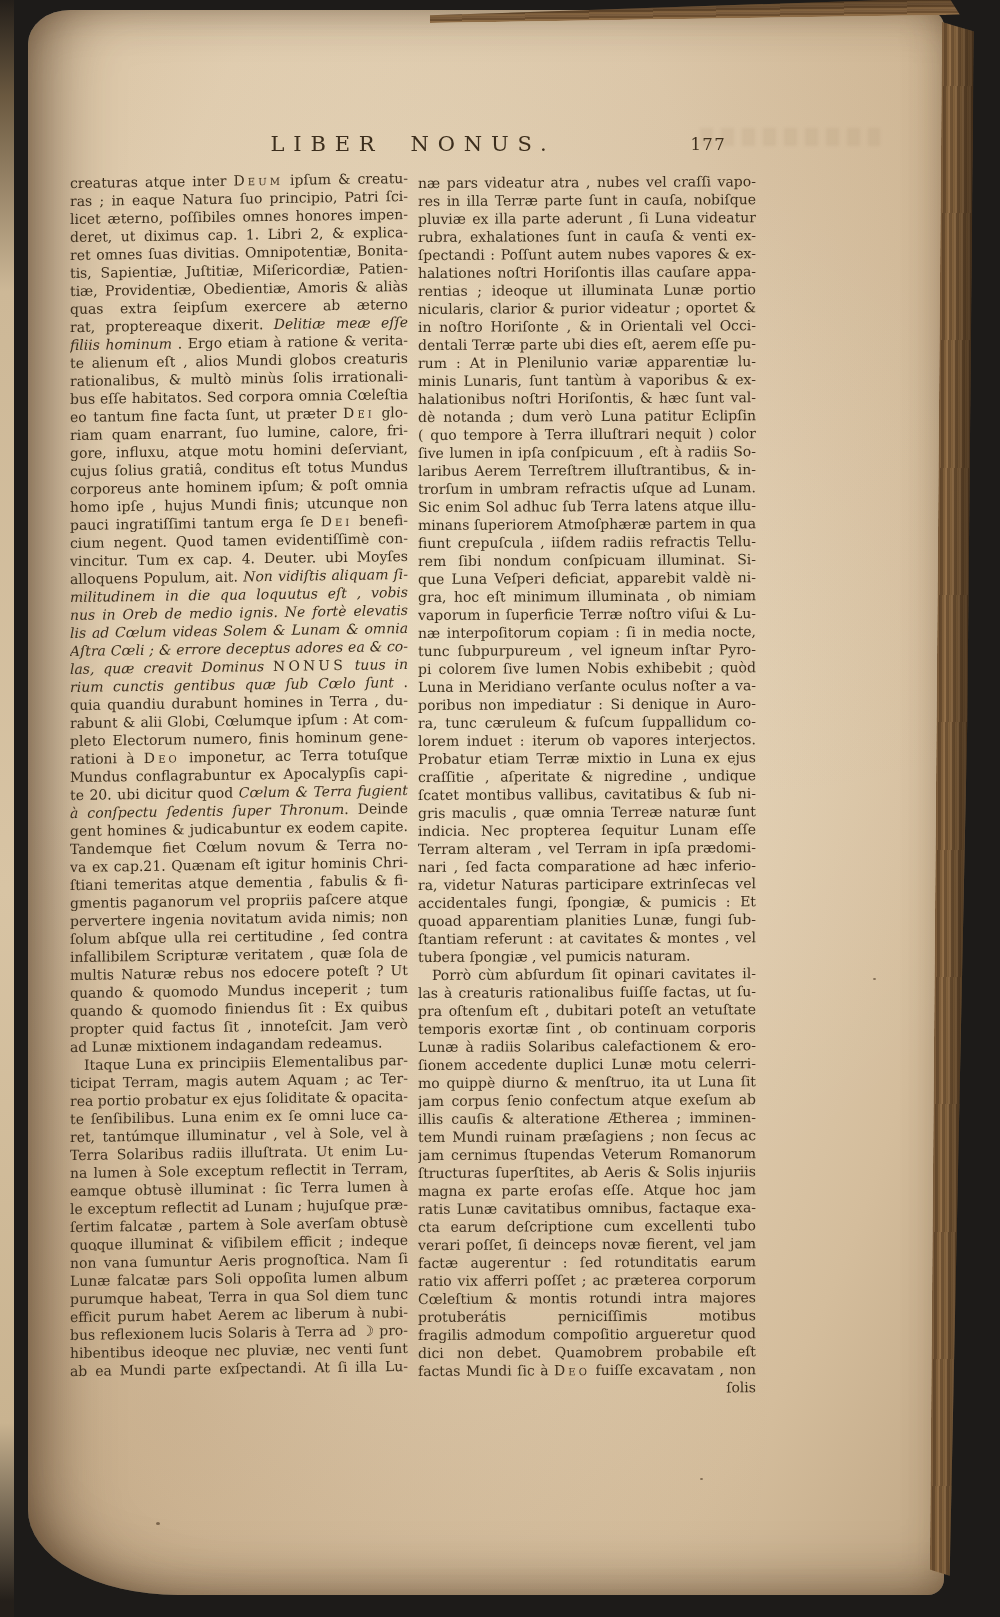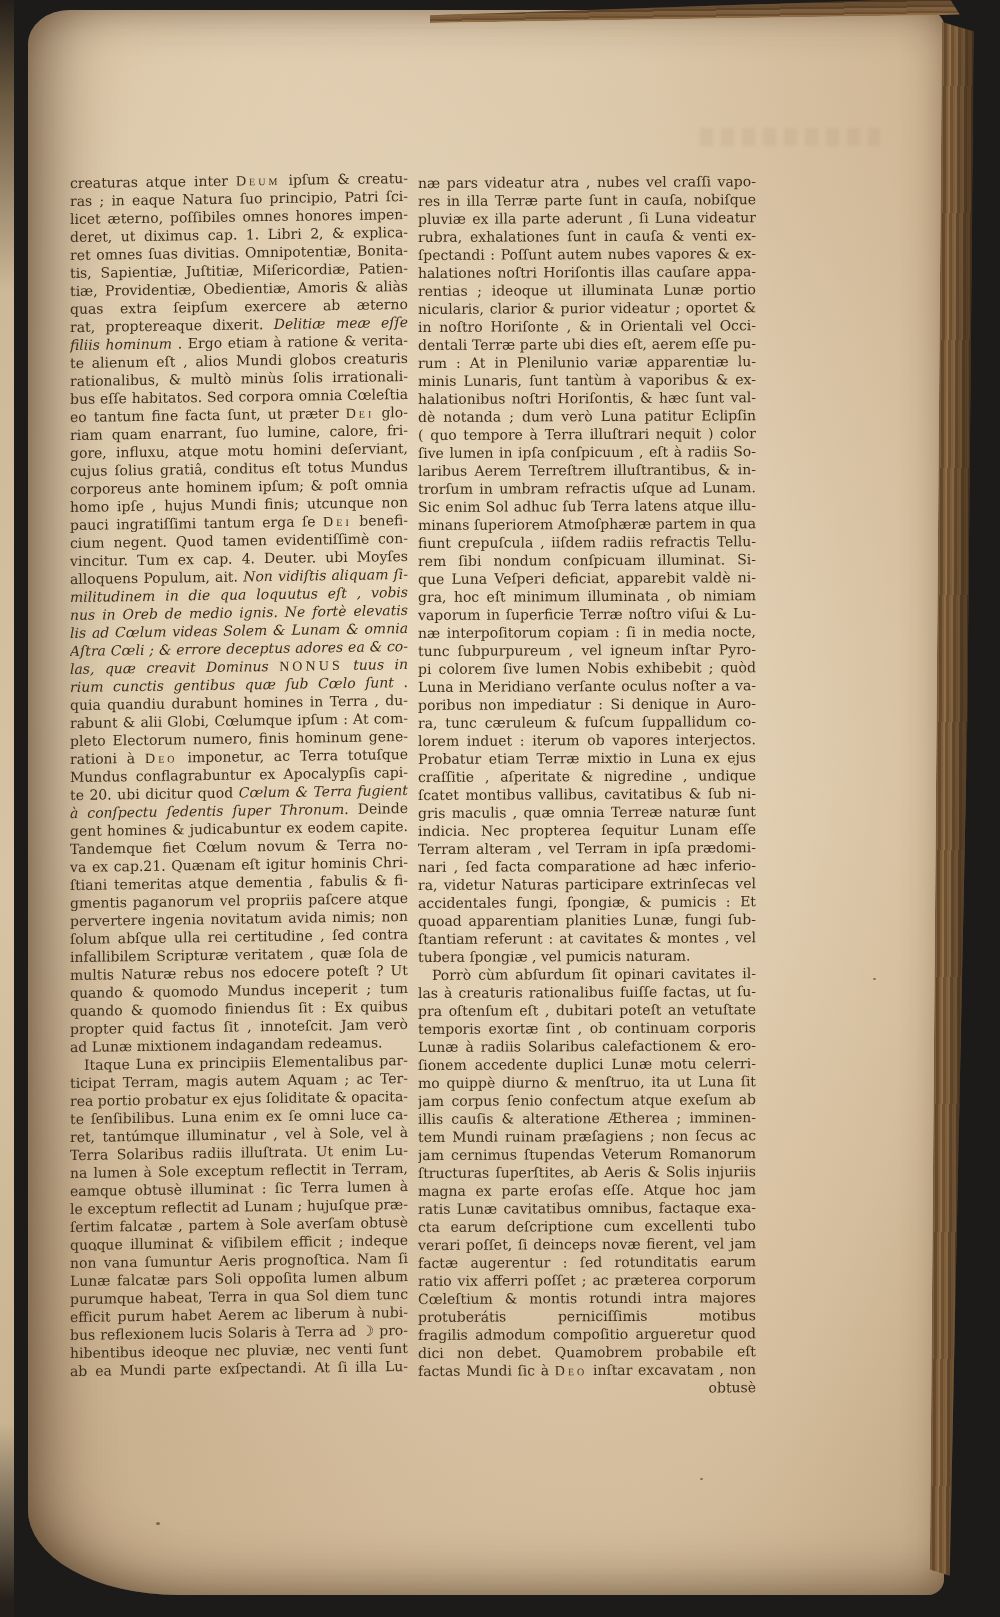--- a/index.html
+++ b/index.html
@@ -44,30 +44,34 @@
   .col{position:absolute;top:164px;width:338px;color:#3b2d1c;
        font-size:14px;line-height:18px;}
   .colL{left:42px;transform:skewY(-0.85deg);transform-origin:left top;}
   .colR{left:390px;transform:skewY(-0.3deg);transform-origin:left top;}
   .tline{height:18px;overflow:hidden;text-align:justify;text-align-last:justify;white-space:normal;}
   .tline.nj{text-align-last:left;}
   .tline.ra{text-align-last:right;}
   .tline.ind{text-indent:14px;}
   .sg-n{} 
   .sg-i{font-style:italic;}
-  .sg-sc{font-variant:small-caps;letter-spacing:.22em;font-family:Liberation Serif, serif;}
+  .sg-sc{font-variant:small-caps;letter-spacing:.22em;}
   .speck{position:absolute;border-radius:50%;background:rgba(58,40,22,.55);}
 </style>
 </head>
 <body>
 
 <div class="stage">
   <div class="facing"></div>
 
   <div class="page">
+    <div class="header">
+      <span class="running-title">LIBER NONUS.</span>
+      <span class="pageno">177</span>
+    </div>
 
     <div class="col colL" id="col-left">
         <div class="tline"><span class="sg-n">creaturas atque inter </span><span class="sg-sc">Deum</span><span class="sg-n"> ipſum &amp; creatu-</span></div>
         <div class="tline"><span class="sg-n">ras ; in eaque Natura ſuo principio, Patri ſci-</span></div>
         <div class="tline"><span class="sg-n">licet æterno, poſſibiles omnes honores impen-</span></div>
         <div class="tline"><span class="sg-n">deret, ut diximus cap. 1. Libri 2, &amp; explica-</span></div>
         <div class="tline"><span class="sg-n">ret omnes ſuas divitias. Omnipotentiæ, Bonita-</span></div>
         <div class="tline"><span class="sg-n">tis, Sapientiæ, Juſtitiæ, Miſericordiæ, Patien-</span></div>
         <div class="tline"><span class="sg-n">tiæ, Providentiæ, Obedientiæ, Amoris &amp; aliàs</span></div>
         <div class="tline"><span class="sg-n">quas extra ſeipſum exercere ab æterno decreve-</span></div>
@@ -191,22 +195,22 @@
         <div class="tline"><span class="sg-n">magna ex parte eroſas eſſe. Atque hoc jam nume-</span></div>
         <div class="tline"><span class="sg-n">ratis Lunæ cavitatibus omnibus, factaque exa-</span></div>
         <div class="tline"><span class="sg-n">cta earum deſcriptione cum excellenti tubo aſſe-</span></div>
         <div class="tline"><span class="sg-n">verari poſſet, ſi deinceps novæ fierent, vel jam</span></div>
         <div class="tline"><span class="sg-n">factæ augerentur : ſed rotunditatis earum valida</span></div>
         <div class="tline"><span class="sg-n">ratio vix afferri poſſet ; ac præterea corporum</span></div>
         <div class="tline"><span class="sg-n">Cœleſtium &amp; montis rotundi intra majores foſſas</span></div>
         <div class="tline"><span class="sg-n">protuberátis perniciſſimis motibus deſtinatorum</span></div>
         <div class="tline"><span class="sg-n">fragilis admodum compoſitio argueretur quod</span></div>
         <div class="tline"><span class="sg-n">dici non debet. Quamobrem probabile eſt Lunam</span></div>
-        <div class="tline"><span class="sg-n">factas Mundi ſic à </span><span class="sg-sc">Deo</span><span class="sg-n"> inſtar excavatam , non</span></div>
-        <div class="tline ra"><span class="sg-n">obtusè</span></div>
+        <div class="tline"><span class="sg-n">factas Mundi ſic à </span><span class="sg-sc">Deo</span><span class="sg-n"> fuiſſe excavatam , non</span></div>
+        <div class="tline ra"><span class="sg-n">ſolis</span></div>
       </div>
 
     <div class="speck" style="left:66px;top:1238px;width:3px;height:3px;"></div>
     <div class="speck" style="left:128px;top:1512px;width:4px;height:3px;"></div>
     <div class="speck" style="left:672px;top:1468px;width:3px;height:2px;"></div>
     <div class="speck" style="left:186px;top:642px;width:2px;height:2px;"></div>
     <div class="speck" style="left:845px;top:968px;width:3px;height:2px;"></div>
   </div>
 
   <div class="fore-edge"></div>

